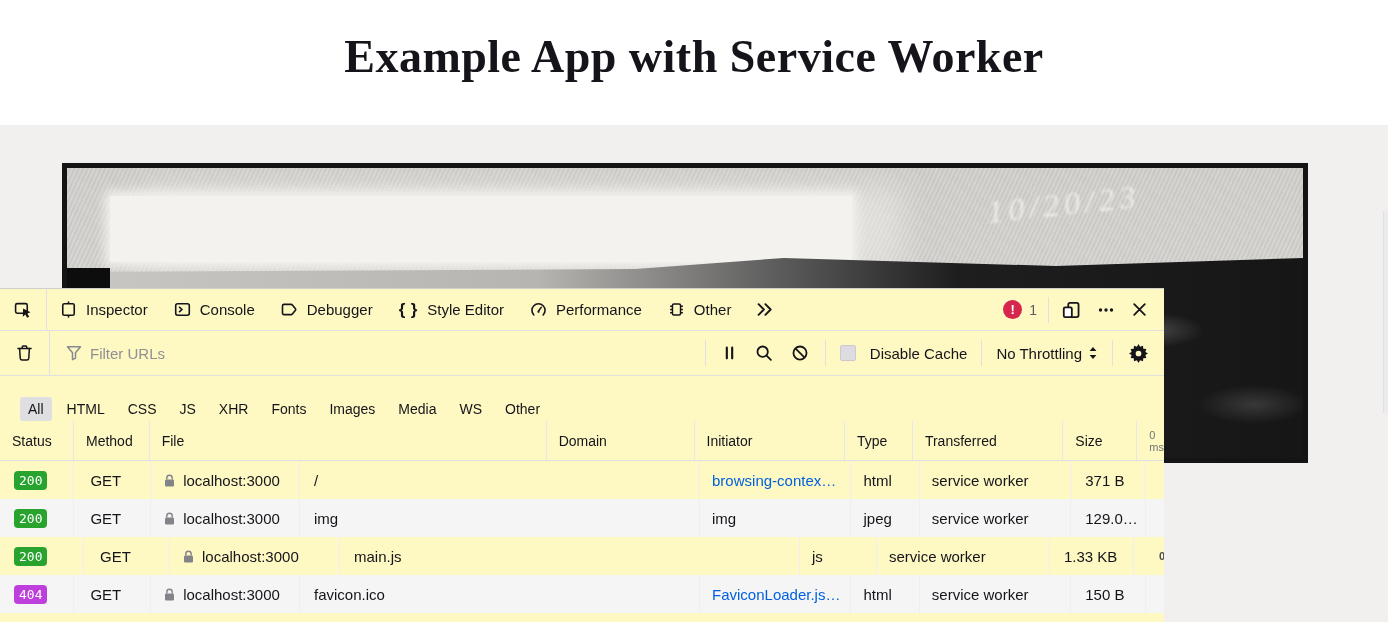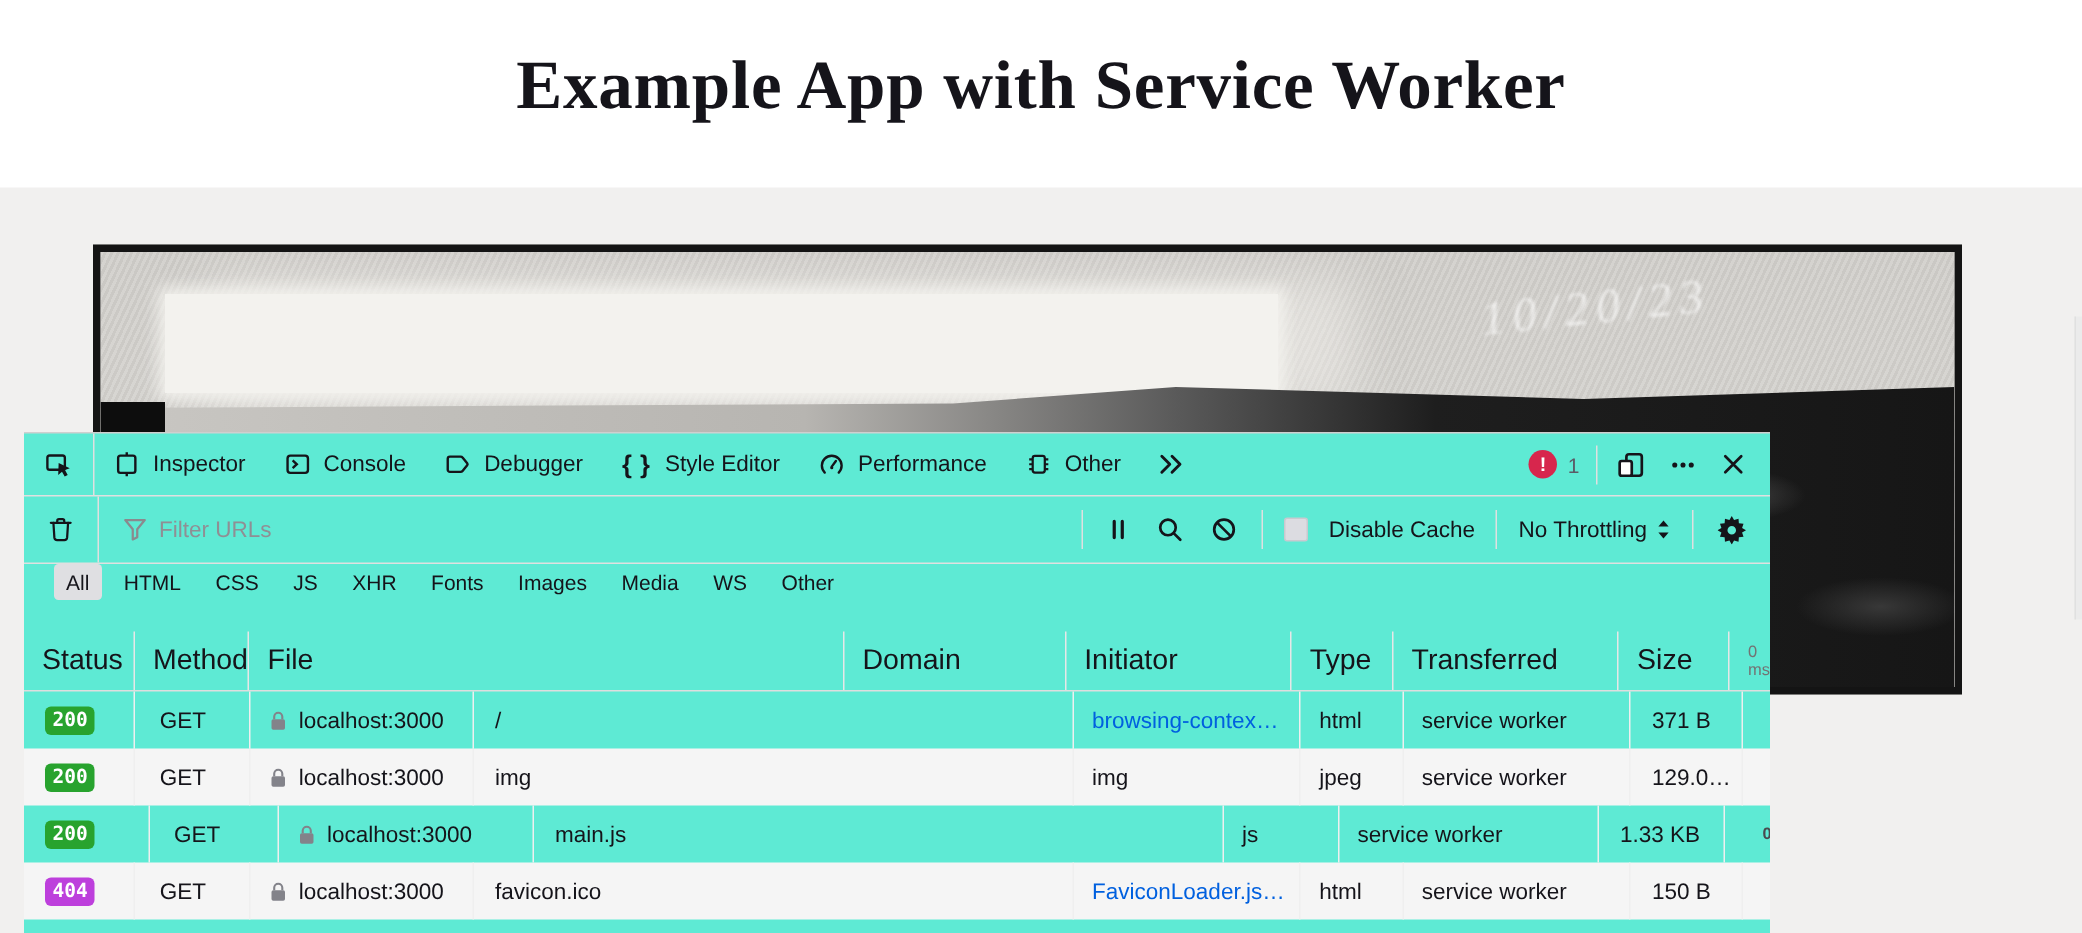--- a/index.html
+++ b/index.html
@@ -33,21 +33,21 @@
       radial-gradient(70px 25px at 88% 35%, #454545, transparent 70%),
       radial-gradient(80px 28px at 96% 70%, #383838, transparent 70%),
       linear-gradient(90deg, #c9c7c3 0%, #b7b5b1 38%, #5a5a5a 58%, #1e1e1e 72%, #161616 100%);
     clip-path:polygon(0 16px, 46% 13px, 58% 2px, 80% 10px, 100% 2px, 100% 100%, 0 100%); }
   .photo-corner { position:absolute; left:0; top:100px; width:43px; height:200px; background:#0d0d0d; }
   .page-scrollbar { position:absolute; right:0; top:86px; width:5px; height:202px;
     background:#ebebeb; border-left:1px solid #e0e0e0; }
 
   
   .devtools { position:absolute; left:0; top:288px; width:1164px; height:334px;
-    background:#5eead4; font-size:15px;margin-left:16px; }
+    background:#fef9c3; font-size:15px; }
   .sep { width:1px; height:26px; background:#e0e0e0; flex:0 0 1px; }
   svg { display:block; }
   .ic { color:#15141a; }
 
   
   .dt-toolbar { height:43px; display:flex; align-items:stretch;
     border-top:1px solid #cfcfcf; border-bottom:1px solid #e0e0e0; }
   .picker-btn { width:47px; display:flex; align-items:center; justify-content:center;
     border-right:1px solid #e0e0e0; }
   .dt-tabs { display:flex; align-items:stretch; }
@@ -71,37 +71,37 @@
   .filter-wrap { display:flex; align-items:center; gap:8px; padding-left:16px; flex:1;justify-content:center; }
   .filter-input { border:none; outline:none; flex:1; font-size:15px; background:transparent;
     font-family:"Liberation Sans", sans-serif; color:#15141a; }
   .filter-input::placeholder { color:#8f8f94; }
   .net-right { display:flex; align-items:center; gap:14px; padding-right:14px; }
   .checkbox { width:16px; height:16px; background:#dcdce1; border:1px solid #c9c9cf; border-radius:2px; }
   .dc-label { font-size:15px; }
   .throttle { display:flex; align-items:center; gap:6px; font-size:15px; }
 
   
-  .filter-row { height:45px; display:flex; align-items:flex-start; gap:7px; padding-left:20px; }
+  .filter-row { height:45px; display:flex; align-items:flex-end; gap:7px; padding-left:20px; }
   .pill { font-size:14px; padding:4px 8px; border-radius:3px; color:#15141a; }
   .pill.active { background:#dfdfe2; }
 
   
   .thead { height:40px; display:flex; align-items:center; border-bottom:1px solid #dedede; }
   .hcell { height:100%; display:flex; align-items:center; padding-left:12px;
-    border-right:1px solid #e7e7e7; font-size:19px; color:#15141a; }
+    border-right:1px solid #e7e7e7; font-size:14px; color:#15141a; }
   .trow { height:38px; display:flex; align-items:center; }
   .trow.alt { background:#f5f5f5; }
   .c { height:100%; display:flex; align-items:center; padding-left:12px;
     border-right:1px solid #efefef; font-size:15px; overflow:hidden; white-space:nowrap; }
   .w-status{width:84px;} .w-method{width:86px;} .w-domain{width:170px;}
   .w-file{width:460px;} .w-init{width:173px;} .w-type{width:77px;}
   .w-trans{width:173px;} .w-size{width:84px;} .w-wf{flex:1; border-right:none;}
   .c.w-method{padding-left:16px;} .c.w-file{padding-left:14px;} .c.w-size{padding-left:14px;}
-  .badge { font-family:"DejaVu Sans Mono", monospace; font-size:13px; font-weight:bold;
+  .badge { font-family:"DejaVu Sans Mono", monospace; font-size:13px; font-weight:normal;
     color:#fff; padding:2px 5px; border-radius:4px; margin-left:2px; line-height:15px; }
   .b200 { background:#28a32e; }
   .b404 { background:#bd3fdc; }
   .lock { margin-right:7px; display:flex; }
   .link { color:#0060df; }
   .wf-head { font-size:11px; color:#737373; }
   .wf-cell { gap:7px; padding-left:18px; }
   .tick { width:1px; height:22px; background:#dcdcdc; }
   .wf-t { font-size:11px; font-weight:bold; color:#4a4a4f; }
 </style>

